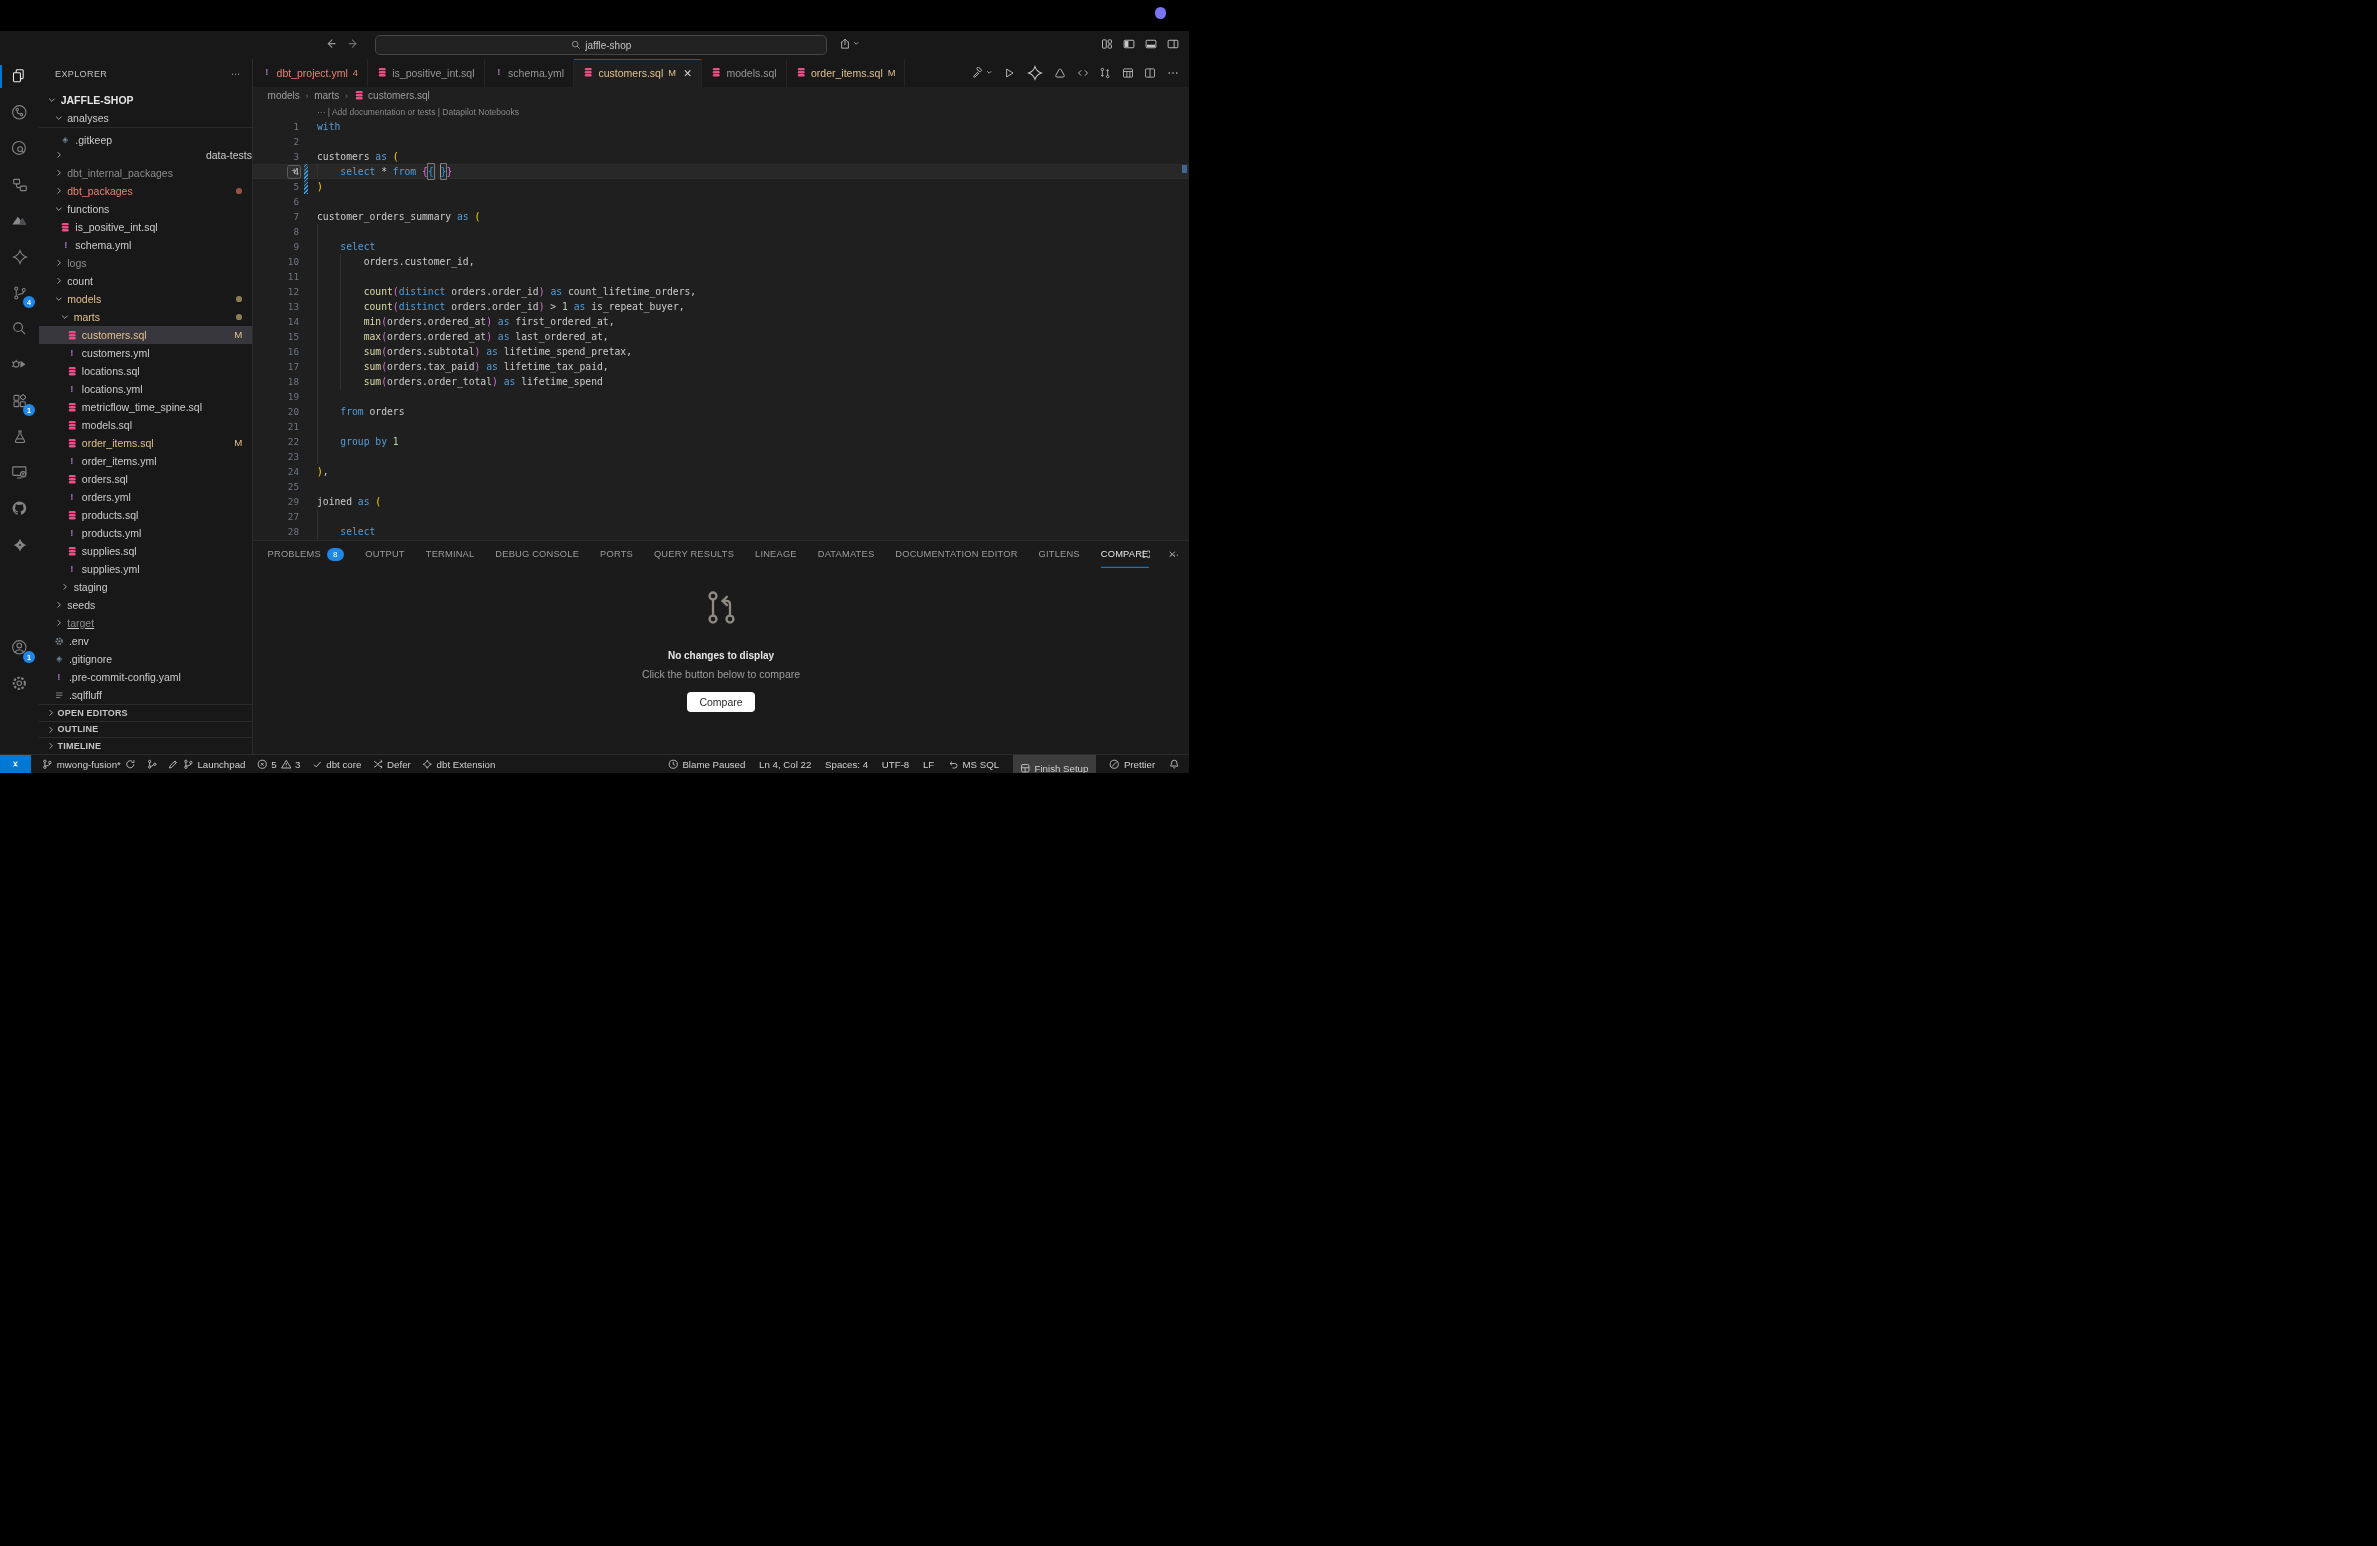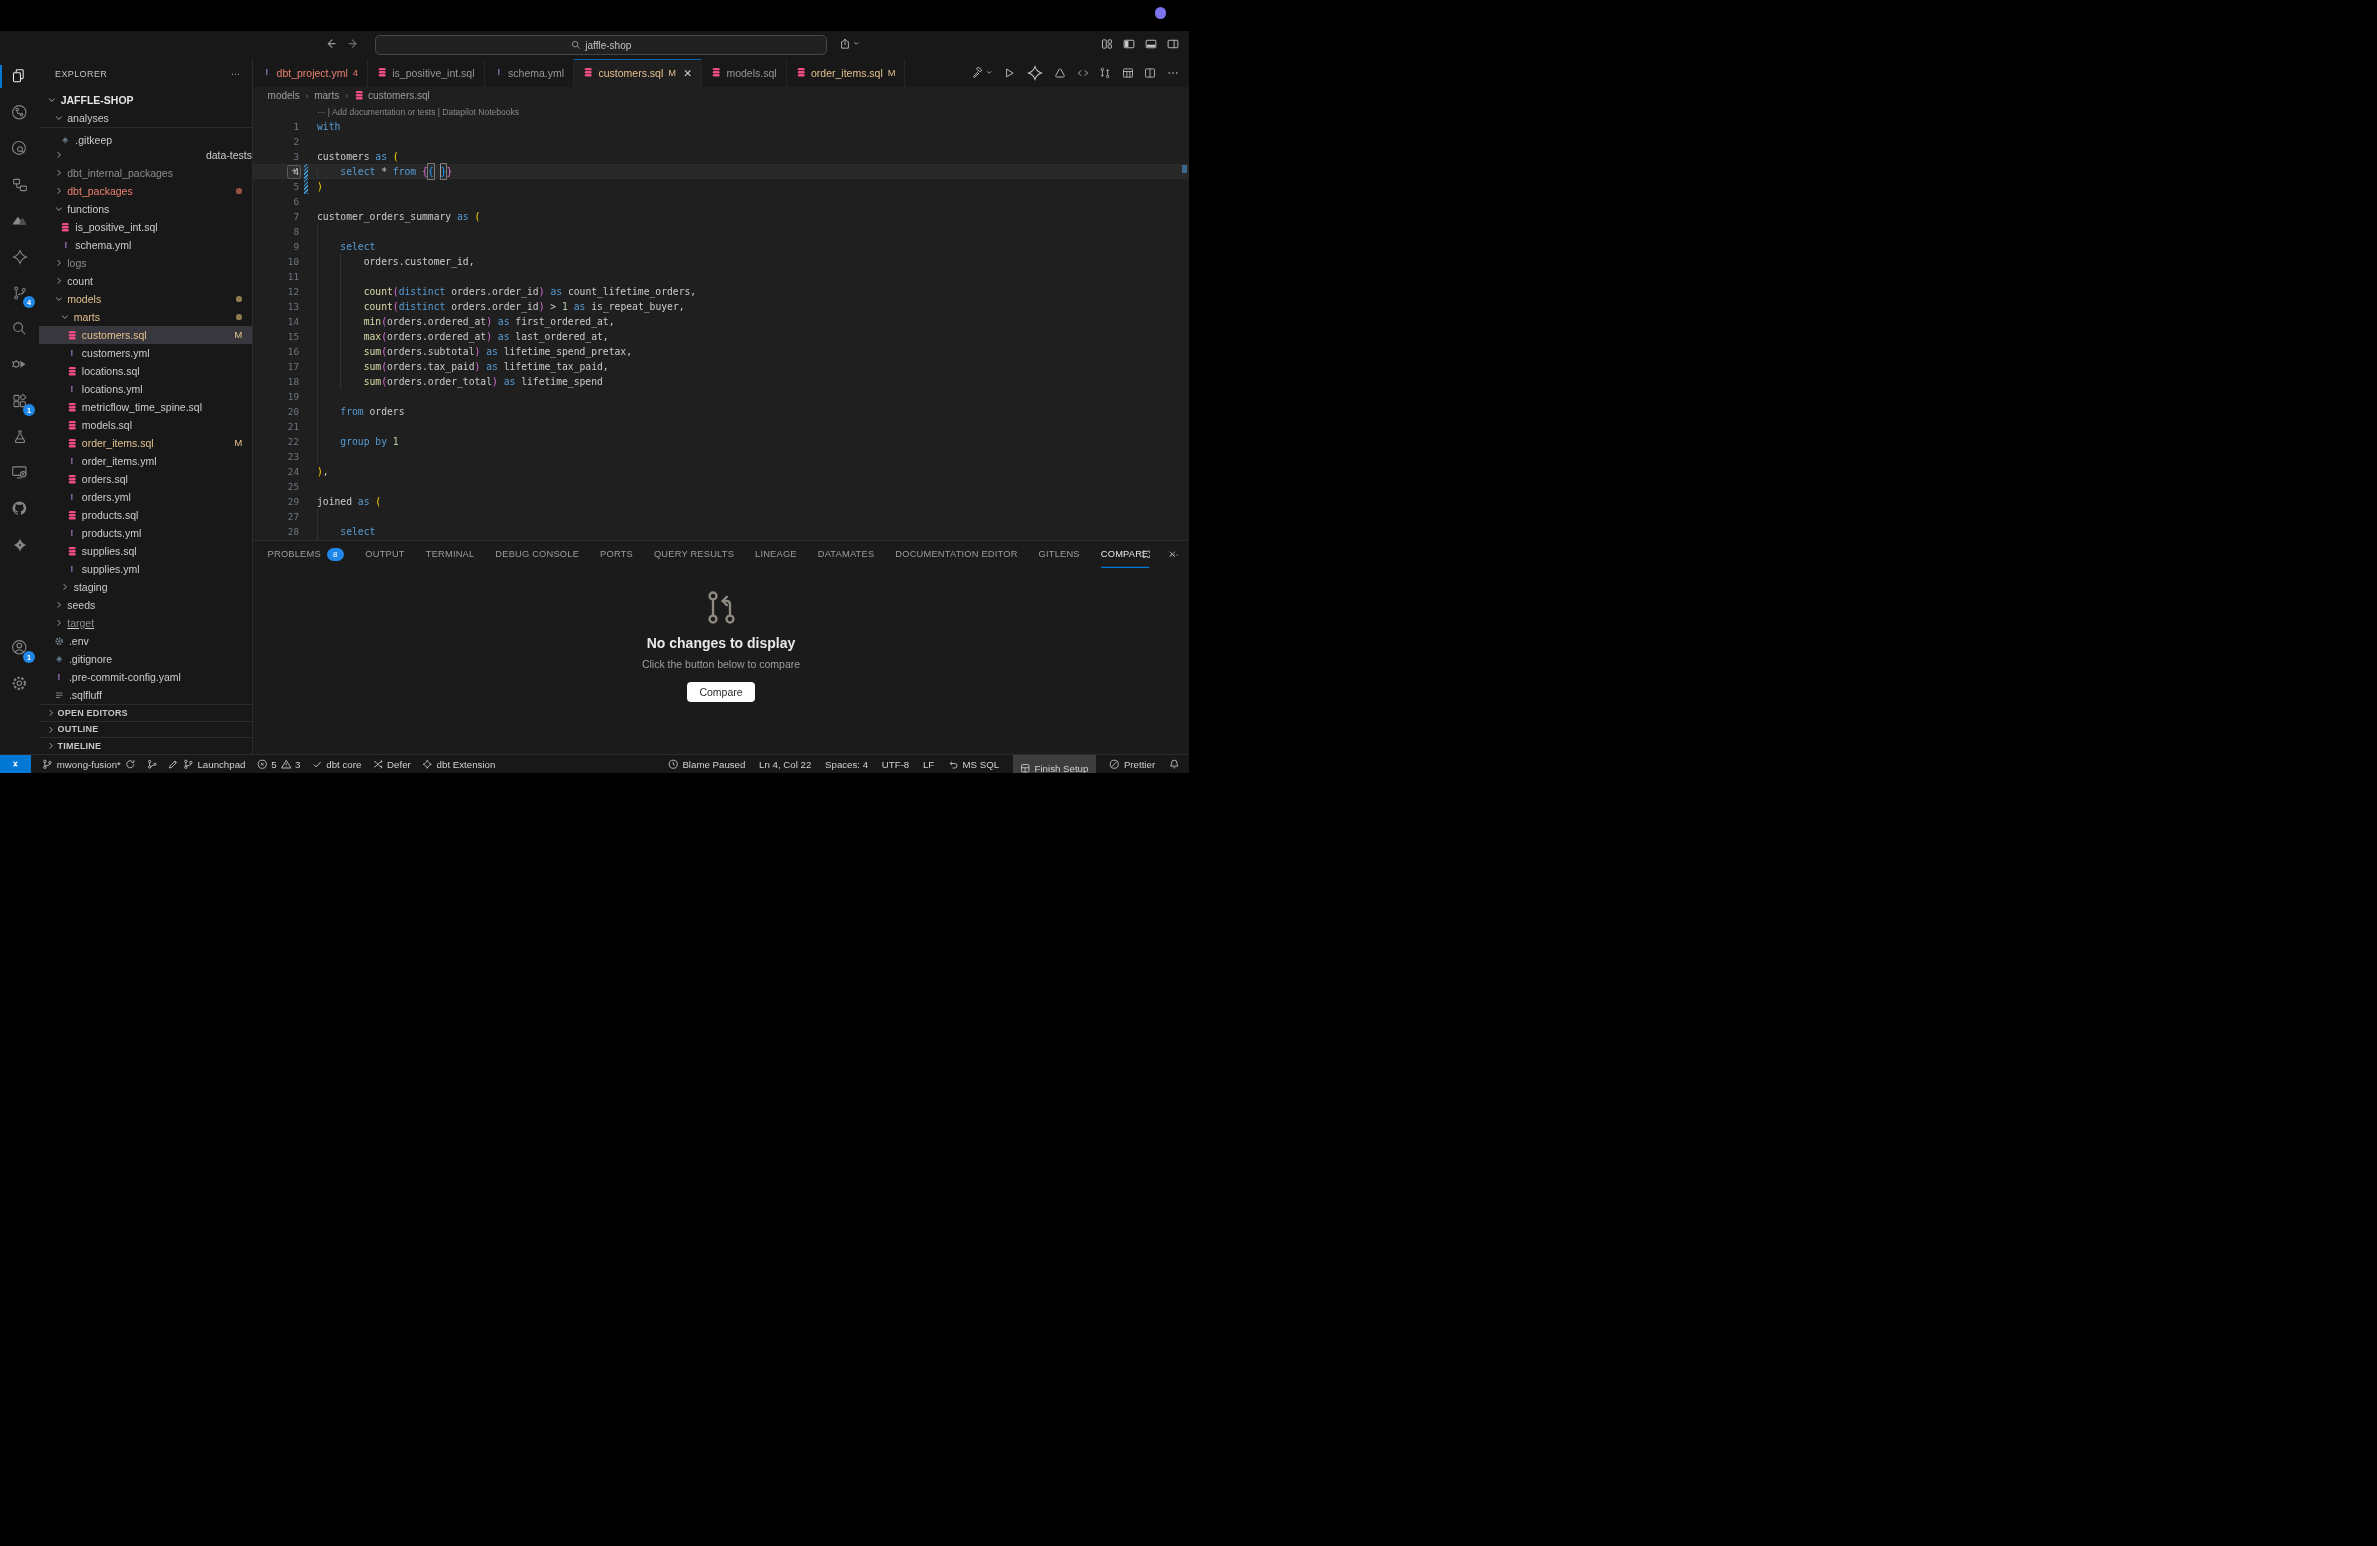--- a/index.html
+++ b/index.html
@@ -76,21 +76,21 @@
   .ovr{position:absolute;right:2.4px;top:60px;width:4.9px;height:8px;background:#3e688f}
   
   .panel{height:213px;background:#1b1b1b;border-top:0.8px solid #2b2b2b;display:flex;flex-direction:column}
   .ptabs{height:27px;display:flex;align-items:center;padding-left:14.6px;gap:21px;font-size:9.3px;letter-spacing:0.2px;color:#9d9d9d;position:relative;flex-shrink:0}
   .ptab{display:flex;align-items:center;gap:5.7px;height:100%;white-space:nowrap;cursor:default}
   .ptab.active{color:#e7e7e7;box-shadow:inset 0 -1.2px 0 #0078d4}
   .pbadge{background:#1f87e8;color:#fff;border-radius:7.3px;min-width:13px;height:13px;font-size:8px;display:flex;align-items:center;justify-content:center;padding:0 2.4px}
   .pmore{color:#9d9d9d;letter-spacing:0.8px}
   .pacts{position:absolute;right:12px;display:flex;gap:14.6px;color:#c5c5c5}
   .pbody{flex:1;display:flex;flex-direction:column;align-items:center;padding-top:21px}
-  .cmp-title{margin-top:9px;font-size:14px;font-weight:700;color:#e8e8e8}
+  .cmp-title{margin-top:24px;font-size:10px;font-weight:700;color:#e8e8e8}
   .cmp-cap{margin-top:7.3px;font-size:10.5px;color:#9d9d9d}
   .cmp-btn{margin-top:12px;background:#fff;color:#2b2b2b;border:none;border-radius:4px;font-size:10.5px;padding:4px 12px;
     font-family:"Liberation Sans",sans-serif;cursor:pointer}
   
   .statusbar{height:19.4px;background:#181818;border-top:0.8px solid #2b2b2b;display:flex;align-items:center;font-size:9.7px;color:#d0d0d0}
   .remote{width:31px;height:19.4px;background:#0078d4;color:#fff;display:flex;align-items:center;justify-content:center;flex-shrink:0}
   .sitem{display:flex;align-items:flex-end;gap:4px;margin-left:11.3px;white-space:nowrap}
   .sright{margin-left:auto;display:flex;align-items:center;padding-right:9.7px}
   .sright .sitem{margin-left:13.7px}
   .sitem.hl{background:#3d3d3d;height:19.4px;padding:0 7.3px;margin-left:13.7px}

